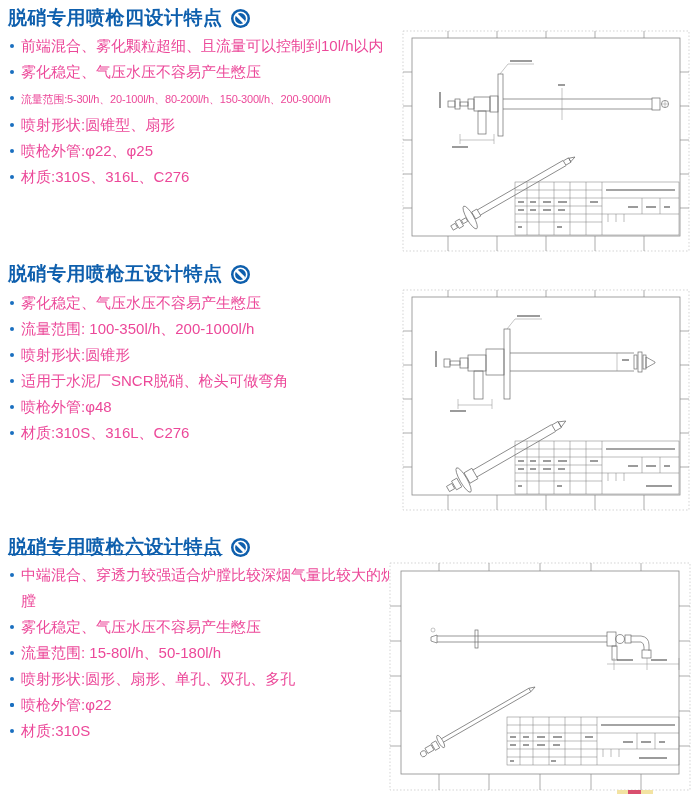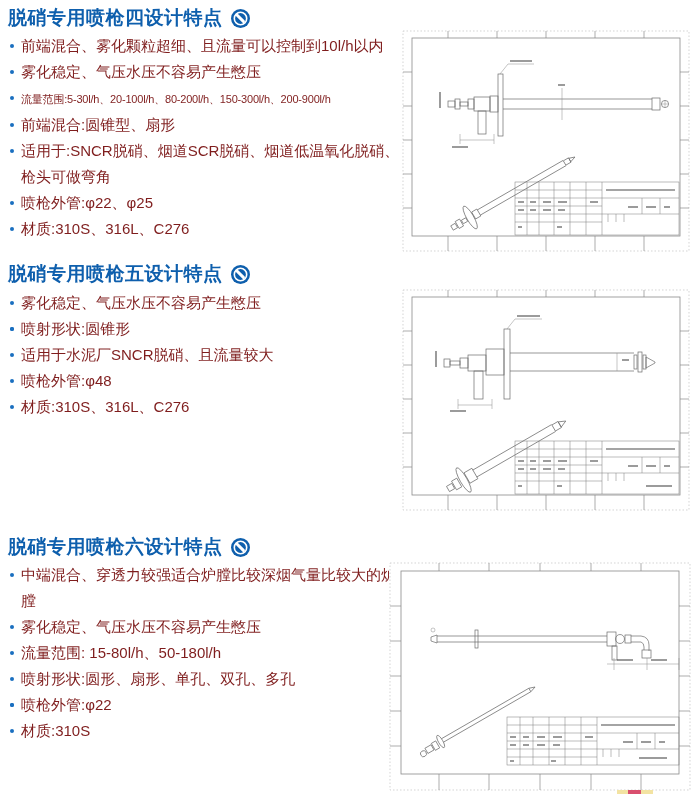--- a/index.html
+++ b/index.html
@@ -4,21 +4,21 @@
 <style>
   html,body{margin:0;padding:0;background:#ffffff;}
   body{font-family:"Liberation Sans",sans-serif;color:#3d3d3d;}
   .page{position:relative;width:692px;height:794px;background:#fff;overflow:hidden;}
 
   .section-title{position:absolute;left:8px;display:flex;align-items:center;gap:7px;
     font-size:19px;font-weight:bold;color:#0e5fad;letter-spacing:0.5px;white-space:nowrap;}
   .section-title .ticon{flex:0 0 auto;display:block;}
 
   ul.feature-list{position:absolute;left:8px;margin:0;padding:0;list-style:none;width:399px;}
-  ul.feature-list li{position:relative;padding-left:13px;font-size:15px;line-height:26px;color:#7f1d1d;}
+  ul.feature-list li{position:relative;padding-left:13px;font-size:15px;line-height:26px;color:#ec4899;}
   ul.feature-list li .dot{position:absolute;left:2px;top:11px;width:4px;height:4px;border-radius:50%;background:#1a6fc0;}
   ul.feature-list li.fit span.txt{display:inline-block;white-space:nowrap;font-size:11px;letter-spacing:-0.2px;}
 
   .drawing{position:absolute;background:#fff;}
   .drawing svg{display:block;}
 
   .bottom-strip{position:absolute;left:617px;top:790px;width:36px;height:4px;background:#f3e3a2;}
   .bottom-strip .pink{position:absolute;left:11px;top:0;width:13px;height:4px;background:#d94f6e;}
 
   svg .frame{stroke:#8a8a8a;stroke-width:0.8;fill:none;}
@@ -40,22 +40,21 @@
       <circle cx="10.5" cy="10.5" r="9.5" fill="#0e5fad"></circle>
       <circle cx="10.5" cy="10.5" r="6.2" fill="none" stroke="#ffffff" stroke-width="1.6"></circle>
       <line x1="7.2" y1="7.2" x2="13.4" y2="13.4" stroke="#ffffff" stroke-width="3" stroke-linecap="round"></line>
     </svg>
   </div>
 
   <ul class="feature-list" style="top:33px;">
       <li><span class="dot"></span><span class="txt">前端混合、雾化颗粒超细、且流量可以控制到10l/h以内</span></li>
       <li><span class="dot"></span><span class="txt">雾化稳定、气压水压不容易产生憋压</span></li>
       <li class="fit"><span class="dot"></span><span class="txt">流量范围:5-30l/h、20-100l/h、80-200l/h、150-300l/h、200-900l/h</span></li>
-      <li><span class="dot"></span><span class="txt">前端混合:圆锥型、扇形</span></li>
-      <li><span class="dot"></span><span class="txt">适用于:SNCR脱硝、烟道SCR脱硝、烟道低温氧化脱硝、枪头可做弯角</span></li>
+      <li><span class="dot"></span><span class="txt">喷射形状:圆锥型、扇形</span></li>
       <li><span class="dot"></span><span class="txt">喷枪外管:φ22、φ25</span></li>
       <li><span class="dot"></span><span class="txt">材质:310S、316L、C276</span></li>
     </ul>
 
   <div class="drawing" style="left:402px;top:30px;">
     <svg width="288" height="222" viewBox="0 0 288 222">
       <rect class="dots" x="1" y="1" width="286" height="220"></rect>
       <rect class="frame" x="10" y="8" width="268" height="198"></rect>
       <g class="tick">
         <line x1="46" y1="1" x2="46" y2="8"></line>
@@ -156,23 +155,23 @@
     <span>脱硝专用喷枪五设计特点</span>
     <svg class="ticon" width="21" height="21" viewBox="0 0 21 21">
       <circle cx="10.5" cy="10.5" r="9.5" fill="#0e5fad"></circle>
       <circle cx="10.5" cy="10.5" r="6.2" fill="none" stroke="#ffffff" stroke-width="1.6"></circle>
       <line x1="7.2" y1="7.2" x2="13.4" y2="13.4" stroke="#ffffff" stroke-width="3" stroke-linecap="round"></line>
     </svg>
   </div>
 
   <ul class="feature-list" style="top:290px;">
       <li><span class="dot"></span><span class="txt">雾化稳定、气压水压不容易产生憋压</span></li>
-      <li><span class="dot"></span></li>
+      <li><span class="dot"></span><span class="txt">流量范围: 100-350l/h、200-1000l/h</span></li>
       <li><span class="dot"></span><span class="txt">喷射形状:圆锥形</span></li>
-      <li><span class="dot"></span><span class="txt">适用于水泥厂SNCR脱硝、且流量较大</span></li>
+      <li><span class="dot"></span><span class="txt">适用于水泥厂SNCR脱硝、枪头可做弯角</span></li>
       <li><span class="dot"></span><span class="txt">喷枪外管:φ48</span></li>
       <li><span class="dot"></span><span class="txt">材质:310S、316L、C276</span></li>
     </ul>
 
   <div class="drawing" style="left:402px;top:289px;">
     <svg width="288" height="222" viewBox="0 0 288 222">
       <rect class="dots" x="1" y="1" width="286" height="220"></rect>
       <rect class="frame" x="10" y="8" width="268" height="198"></rect>
       <g class="tick">
         <line x1="46" y1="1" x2="46" y2="8"></line>
@@ -261,21 +260,21 @@
         <line class="microtext" x1="226" y1="177" x2="236" y2="177"></line>
           <line class="microtext" x1="244" y1="177" x2="254" y2="177"></line>
           <line class="microtext" x1="262" y1="177" x2="268" y2="177"></line>
         <line class="microtext" x1="244" y1="197" x2="270" y2="197"></line>
         <line class="microtext" x1="116" y1="197" x2="120" y2="197"></line>
           <line class="microtext" x1="155" y1="197" x2="160" y2="197"></line>
       </g>
     </svg>
   </div>
 
-  <div class="section-title" style="top:534px;">
+  <div class="section-title" style="top:534px;text-decoration:underline;">
     <span>脱硝专用喷枪六设计特点</span>
     <svg class="ticon" width="21" height="21" viewBox="0 0 21 21">
       <circle cx="10.5" cy="10.5" r="9.5" fill="#0e5fad"></circle>
       <circle cx="10.5" cy="10.5" r="6.2" fill="none" stroke="#ffffff" stroke-width="1.6"></circle>
       <line x1="7.2" y1="7.2" x2="13.4" y2="13.4" stroke="#ffffff" stroke-width="3" stroke-linecap="round"></line>
     </svg>
   </div>
 
   <ul class="feature-list" style="top:562px;width:388px;">
       <li><span class="dot"></span><span class="txt">中端混合、穿透力较强适合炉膛比较深烟气量比较大的炉膛</span></li>

